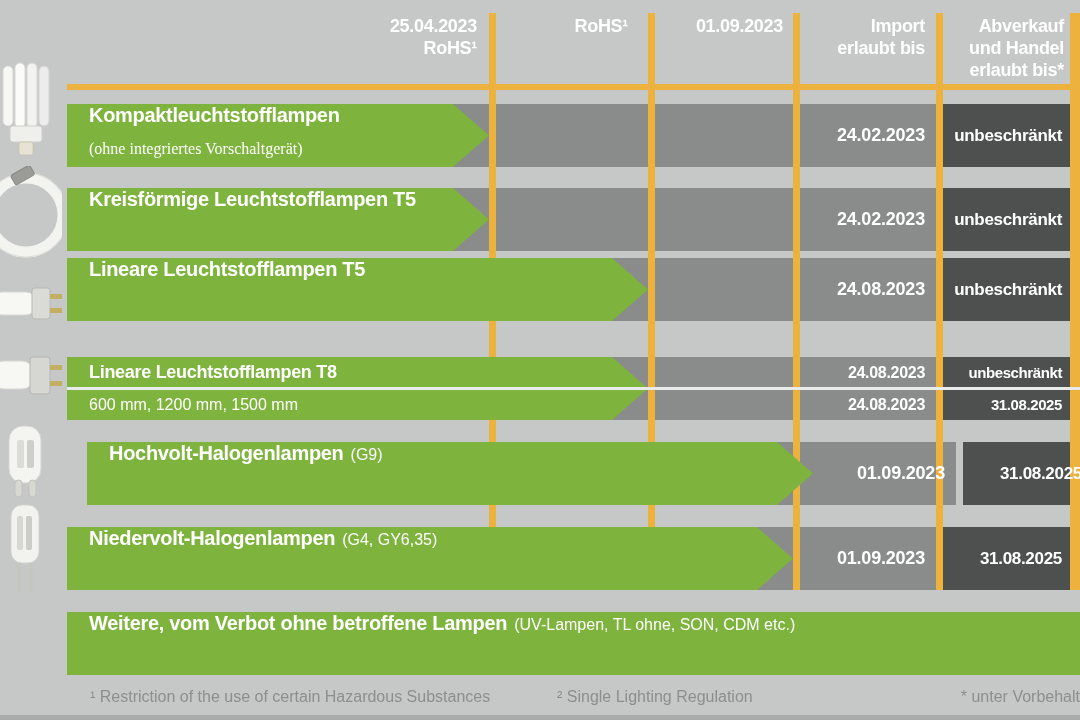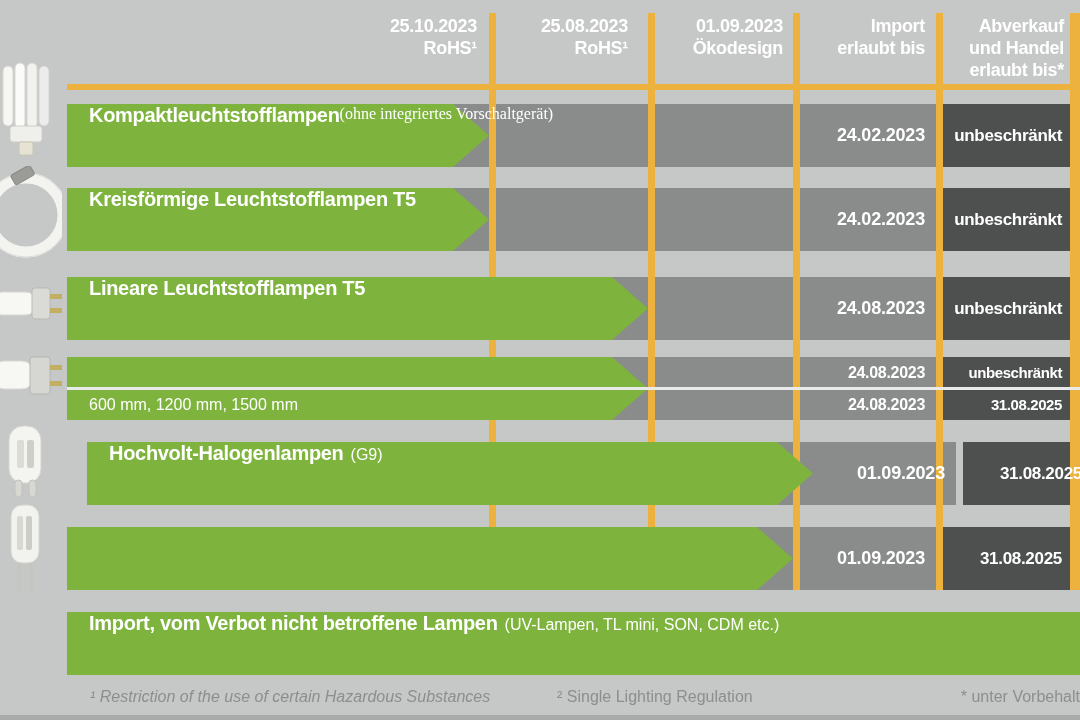--- a/index.html
+++ b/index.html
@@ -20,30 +20,30 @@
   .hdr.c4{left:725px;width:200px;}
   .hdr.c5{left:864px;width:200px;}
 
   
   .vline{position:absolute;top:13px;width:7px;height:577px;background:var(--orange);z-index:5;}
   .vl1{left:489px;} .vl2{left:648px;} .vl3{left:793px;} .vl4{left:936px;} .vl5{left:1070px;width:10px;}
   .hline{position:absolute;left:67px;top:84px;width:1013px;height:6px;background:var(--orange);z-index:5;}
 
   
   .row{position:absolute;left:67px;width:1013px;height:63px;}
-  .r1{top:104px;} .r2{top:188px;} .r3{top:277px;} .r4{top:357px;}
+  .r1{top:104px;} .r2{top:188px;} .r3{top:258px;} .r4{top:357px;}
   .r5{top:442px;margin-left:20px;} .r6{top:527px;} .r7{top:612px;}
   .graybar{position:absolute;left:0;top:0;width:869px;height:63px;background:var(--gray-bar);z-index:1;}
   .darkcell{position:absolute;left:876px;top:0;width:127px;height:63px;background:var(--dark-cell);z-index:1;}
   .arrow{position:absolute;left:0;top:0;height:63px;background:var(--green);z-index:6;
          clip-path:polygon(0 0,calc(100% - 36px) 0,100% 50%,calc(100% - 36px) 100%,0 100%);}
   .arrow.a1{width:422px;} .arrow.a2{width:581px;} .arrow.a3{width:726px;}
   .fullbar{position:absolute;left:0;top:0;width:1013px;height:63px;background:var(--green);z-index:6;}
 
-  .rowtitle{position:absolute;left:22px;top:0;height:54px;display:flex;flex-direction:row;
+  .rowtitle{position:absolute;left:22px;top:0;height:54px;display:flex;flex-direction:column;
             justify-content:space-between;color:var(--white-text);z-index:7;white-space:nowrap;}
   .t-main{font-size:20px;font-weight:700;letter-spacing:-0.3px;line-height:22px;}
   .t-sub{font-size:16px;font-weight:400;line-height:19px;font-family:Liberation Serif, serif;}
   .suffix{font-size:16px;font-weight:400;margin-left:7px;letter-spacing:0;}
 
   .importval{position:absolute;left:600px;width:258px;top:0;height:47px;line-height:63px;
              text-align:right;color:var(--white-text);font-size:18px;font-weight:700;
              letter-spacing:-0.2px;z-index:7;}
   .saleval{position:absolute;left:876px;width:119px;top:0;height:63px;line-height:63px;
            padding-right:8px;text-align:right;color:var(--white-text);font-size:17px;
@@ -56,21 +56,21 @@
   .row .half-title{position:absolute;left:22px;color:var(--white-text);z-index:7;white-space:nowrap;}
   .ht-main{font-size:18px;font-weight:700;letter-spacing:-0.3px;}
   .ht-sub{font-size:16px;font-weight:400;}
   .half-import{position:absolute;left:600px;width:258px;text-align:right;color:var(--white-text);
                font-size:16px;font-weight:700;letter-spacing:-0.3px;z-index:7;}
   .half-sale{position:absolute;left:876px;width:119px;padding-right:8px;text-align:right;
              color:var(--white-text);font-size:15px;font-weight:700;letter-spacing:-0.4px;z-index:7;}
 
   
   .footnote{position:absolute;top:688px;color:var(--footnote-text);font-size:16px;z-index:2;white-space:nowrap;}
-  .fn1{left:90px;font-style:italic;} .fn2{left:557px;} .fn3{right:0;}
+  .fn1{left:90px;} .fn2{left:557px;} .fn3{right:0;}
 
   .bottom-edge{position:absolute;left:0;bottom:0;width:1080px;height:5px;background:#a9aaaa;z-index:9;}
 
   
   .lamp{position:absolute;z-index:3;}
   .lp1{left:0;top:62px;} .lp2{left:0;top:166px;} .lp3{left:0;top:283px;}
   .lp4{left:0;top:352px;} .lp5{left:2px;top:424px;} .lp6{left:2px;top:503px;}
 </style>
 </head>
 <body>
@@ -78,30 +78,28 @@
 <div class="stage">
 
   <div class="hline"></div>
   <div class="vline vl1"></div>
   <div class="vline vl2"></div>
   <div class="vline vl3"></div>
   <div class="vline vl4"></div>
   <div class="vline vl5"></div>
 
   <div class="hdr c1">
-    <div>25.10.2023</div>
+    <div>25.04.2023</div>
     <div>RoHS¹</div>
   </div>
   <div class="hdr c2">
-    <div>25.08.2023</div>
     <div>RoHS¹</div>
   </div>
   <div class="hdr c3">
     <div>01.09.2023</div>
-    <div>Ökodesign</div>
   </div>
   <div class="hdr c5">
     <div>Abverkauf</div>
     <div>und Handel</div>
     <div>erlaubt bis*</div>
   </div>
   <div class="hdr c4">
     <div>Import</div>
     <div>erlaubt bis</div>
   </div>
@@ -137,20 +135,23 @@
       <span class="t-main">Lineare Leuchtstofflampen T5</span>
     </div>
     <div class="importval">24.08.2023</div>
     <div class="saleval">unbeschränkt</div>
   </div>
 
   <div class="row r4">
     <div class="graybar"></div>
     <div class="darkcell"></div>
     <div class="arrow a2"></div>
+    <div class="half-title half-top" style="line-height:31px;">
+      <span class="ht-main">Lineare Leuchtstofflampen T8</span>
+    </div>
     <div class="half-import half-top" style="line-height:31px;">24.08.2023</div>
     <div class="half-sale half-top" style="line-height:31px;">unbeschränkt</div>
     <div class="split-line"></div>
     <div class="half-title half-bot" style="line-height:30px;">
       <span class="ht-sub">600 mm, 1200 mm, 1500 mm</span>
     </div>
     <div class="half-import half-bot" style="line-height:30px;">24.08.2023</div>
     <div class="half-sale half-bot" style="line-height:30px;">31.08.2025</div>
   </div>
 
@@ -162,28 +163,31 @@
       <span class="t-main"><span>Hochvolt-Halogenlampen</span><span class="suffix">(G9)</span></span>
     </div>
     <div class="importval">01.09.2023</div>
     <div class="saleval">31.08.2025</div>
   </div>
 
   <div class="row r6">
     <div class="graybar"></div>
     <div class="darkcell"></div>
     <div class="arrow a3"></div>
+    <div class="rowtitle">
+      <span class="t-main"><span>Niedervolt-Halogenlampen</span><span class="suffix">(G4, GY6,35)</span></span>
+    </div>
     <div class="importval">01.09.2023</div>
     <div class="saleval">31.08.2025</div>
   </div>
 
   <div class="row r7">
     <div class="fullbar"></div>
     <div class="rowtitle">
-      <span class="t-main"><span>Import, vom Verbot nicht betroffene Lampen</span><span class="suffix">(UV-Lampen, TL mini, SON, CDM etc.)</span></span>
+      <span class="t-main"><span>Weitere, vom Verbot ohne betroffene Lampen</span><span class="suffix">(UV-Lampen, TL ohne, SON, CDM etc.)</span></span>
     </div>
   </div>
 
   <div class="footnote fn1">¹ Restriction of the use of certain Hazardous Substances</div>
   <div class="footnote fn2">² Single Lighting Regulation</div>
   <div class="footnote fn3">* unter Vorbehalt</div>
 
   <div class="lamp lp1">
     <svg width="55" height="100" viewBox="0 0 55 100">
       <rect x="3" y="4" width="10" height="60" rx="5" fill="#f6f6f3" stroke="#d8d8d3"></rect>

